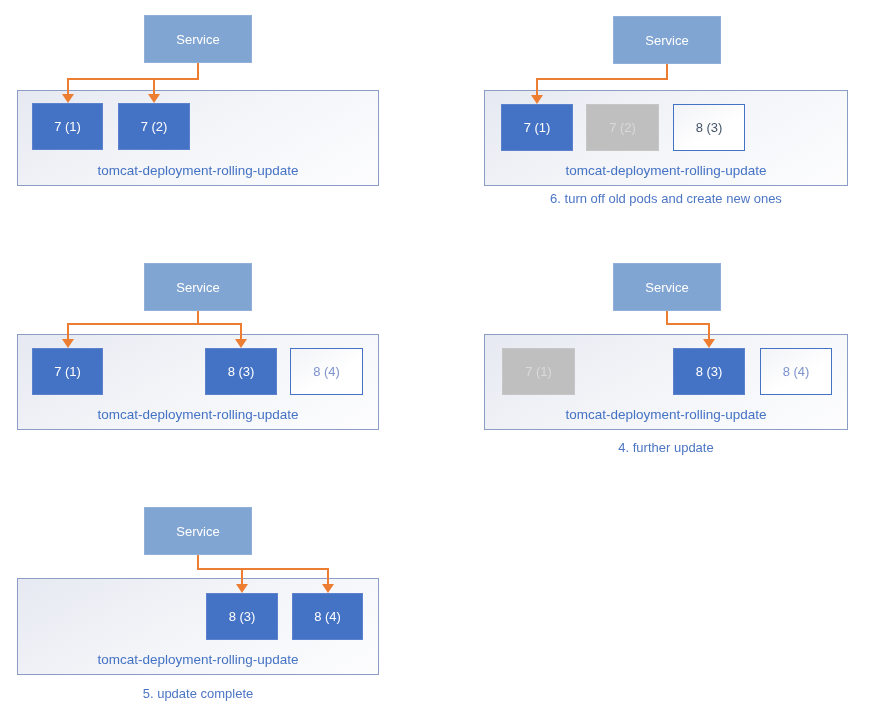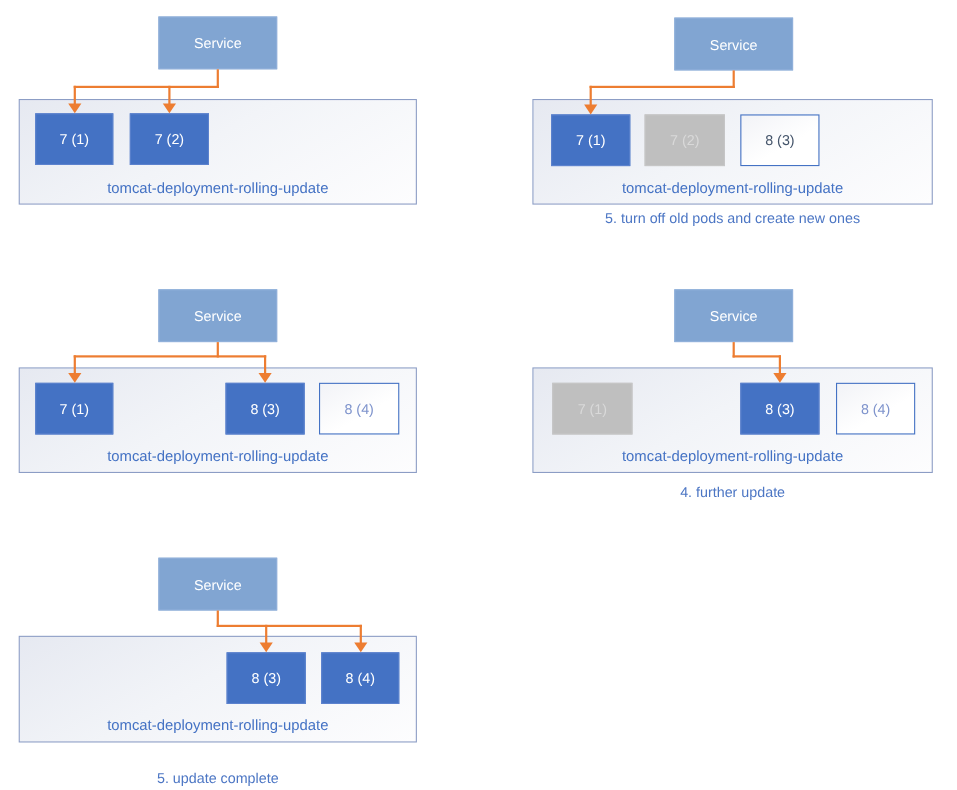--- a/index.html
+++ b/index.html
@@ -82,21 +82,21 @@
       <div class="deploy-box" style="left: 484px; top: 90px; width: 364px; height: 96px;">
         <div class="deploy-label">tomcat-deployment-rolling-update</div>
       </div>
       <div class="pod pod--running" style="left: 501px; top: 104px; width: 72px;">7 (1)</div>
       <div class="pod pod--stopped" style="left: 586px; top: 104px; width: 73px;">7 (2)</div>
       <div class="pod pod--new" style="left: 673px; top: 104px; width: 72px;">8 (3)</div>
       <div class="aline" style="left: 666px; top: 64px; width: 2px; height: 16px;"></div>
       <div class="aline" style="left: 536px; top: 78px; width: 132px; height: 2px;"></div>
       <div class="aline" style="left: 536px; top: 78px; width: 2px; height: 18px;"></div>
       <div class="ahead" style="left: 531px; top: 95px;"></div>
-      <div class="caption" style="left: 484px; top: 191px; width: 364px;">5. turn off old pods and create new ones</div>
+      <div class="caption" style="left: 484px; top: 191px; width: 364px;">6. turn off old pods and create new ones</div>
     </div>
     <div class="panel">
       <div class="service" style="left: 144px; top: 263px;">Service</div>
       <div class="deploy-box" style="left: 17px; top: 334px; width: 362px; height: 96px;">
         <div class="deploy-label">tomcat-deployment-rolling-update</div>
       </div>
       <div class="pod pod--running" style="left: 32px; top: 348px; width: 71px;">7 (1)</div>
       <div class="pod pod--running" style="left: 205px; top: 348px; width: 72px;">8 (3)</div>
       <div class="pod pod--pending" style="left: 290px; top: 348px; width: 73px;">8 (4)</div>
       <div class="aline" style="left: 197px; top: 311px; width: 2px; height: 14px;"></div>
@@ -126,15 +126,15 @@
         <div class="deploy-label">tomcat-deployment-rolling-update</div>
       </div>
       <div class="pod pod--running" style="left: 206px; top: 593px; width: 72px;">8 (3)</div>
       <div class="pod pod--running" style="left: 292px; top: 593px; width: 71px;">8 (4)</div>
       <div class="aline" style="left: 197px; top: 555px; width: 2px; height: 15px;"></div>
       <div class="aline" style="left: 197px; top: 568px; width: 131.5px; height: 2px;"></div>
       <div class="aline" style="left: 241px; top: 568px; width: 2px; height: 17px;"></div>
       <div class="ahead" style="left: 236px; top: 584px;"></div>
       <div class="aline" style="left: 326.5px; top: 568px; width: 2px; height: 17px;"></div>
       <div class="ahead" style="left: 321.5px; top: 584px;"></div>
-      <div class="caption" style="left: 17px; top: 700px; width: 362px;">5. update complete</div>
+      <div class="caption" style="left: 17px; top: 686px; width: 362px;">5. update complete</div>
     </div>
   </div>
 
 </body></html>

